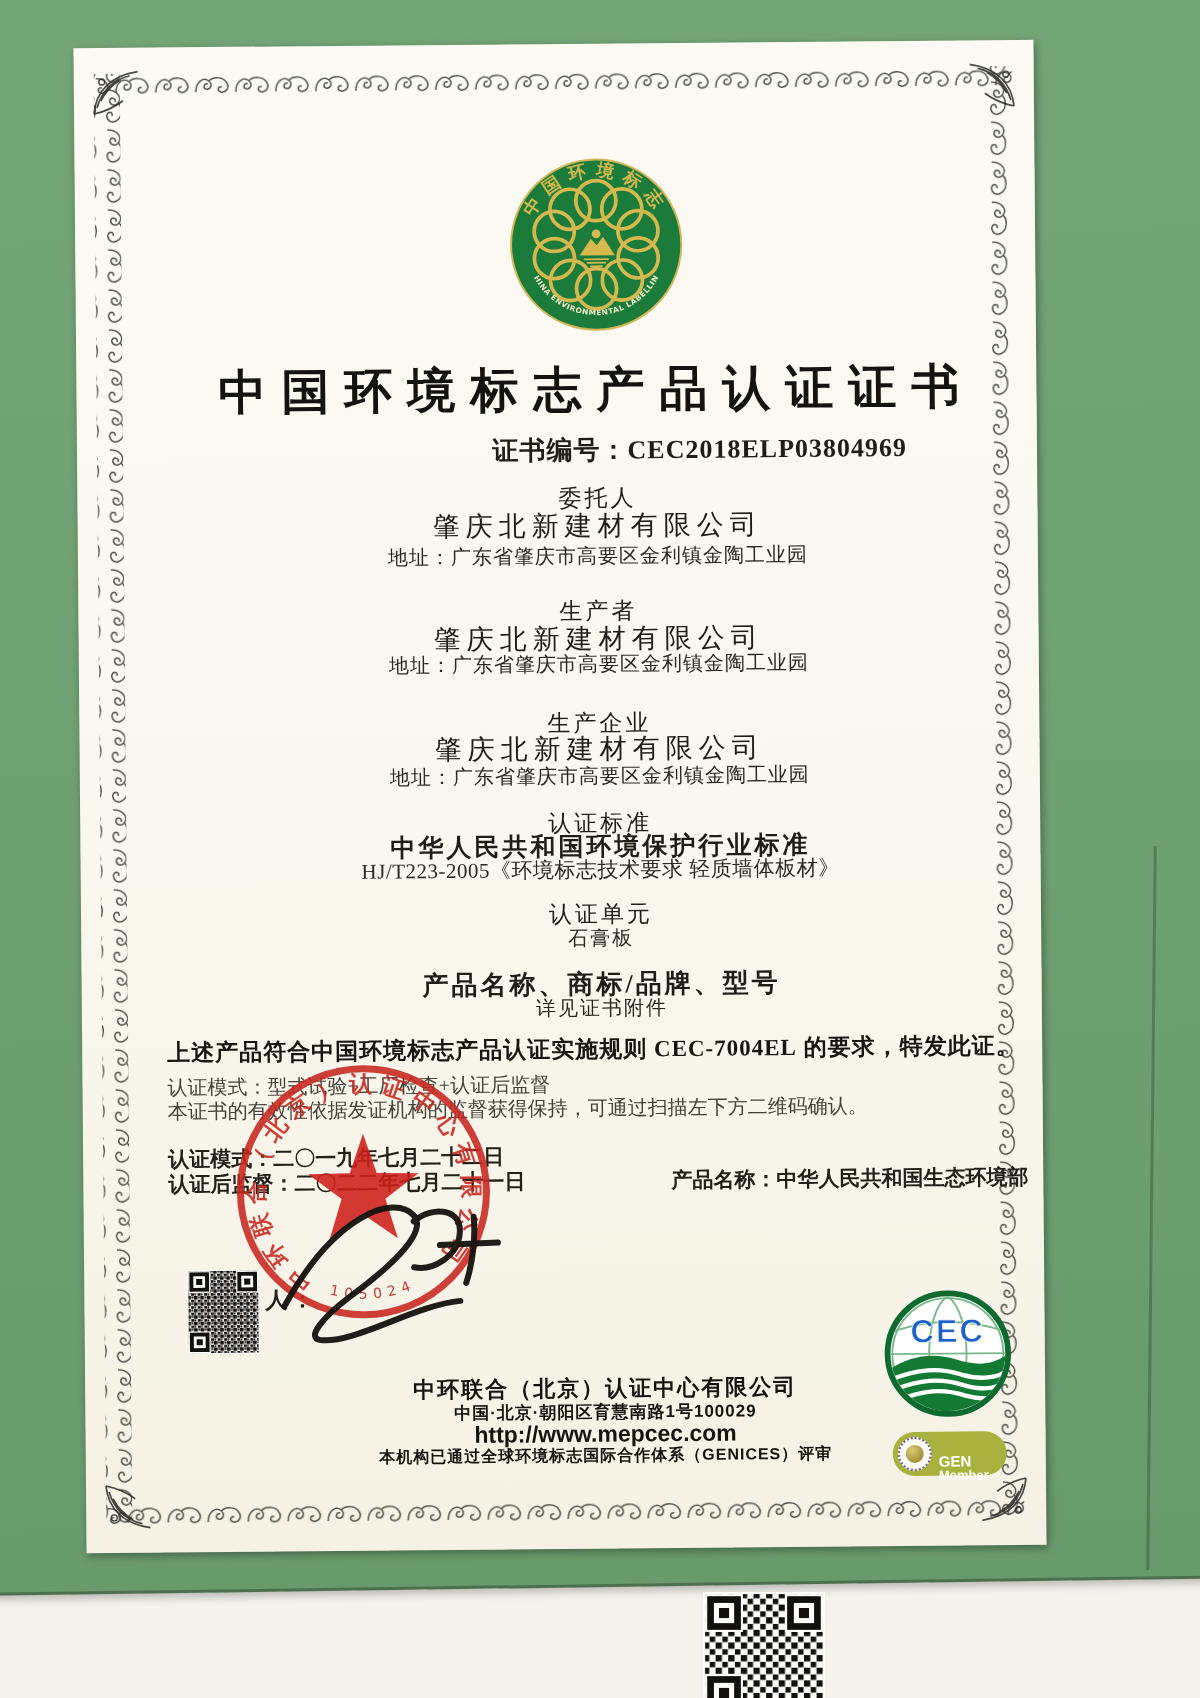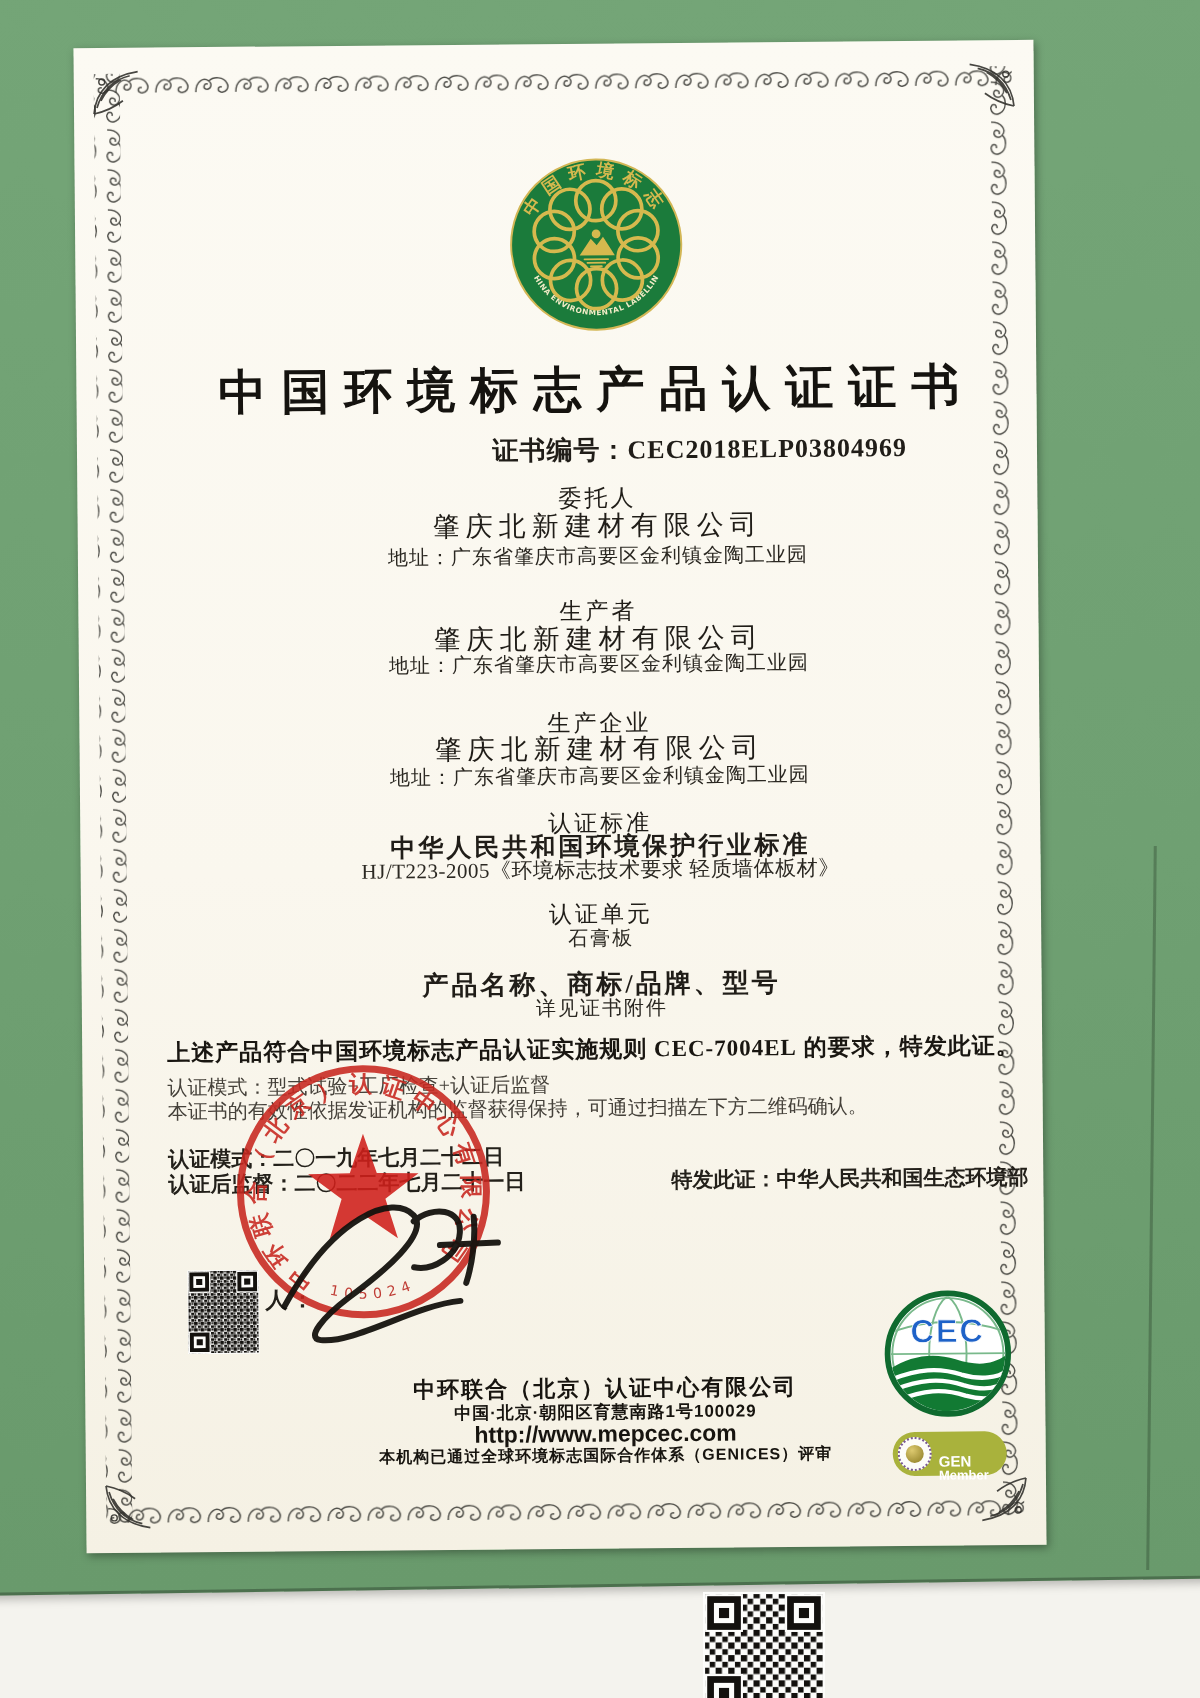--- a/index.html
+++ b/index.html
@@ -162,21 +162,21 @@
     <div class="cn prodlabel" style="top:923px">产品名称、商标/品牌、型号</div>
     <div class="cn small" style="top:951px">详见证书附件</div>
 
     <div class="ln statement"><span>上述产品符合中国环境标志产品认证实施规则 </span><span style="font-weight:bold">CEC-7004EL</span><span> 的要求，特发此证。</span></div>
 
     <div class="ln mode">认证模式：型式试验+工厂检查+认证后监督</div>
     <div class="ln validity">本证书的有效性依据发证机构的监督获得保持，可通过扫描左下方二维码确认。</div>
 
     <div class="ln issue"><span>认证模式：</span><span>二〇一九年七月二十二日</span></div>
     <div class="ln expiry"><span>认证后监督：</span><span>二〇二二年七月二十一日</span></div>
-    <div class="ln authority"><span>特发此证：</span><span>中华人民共和国生态环境部</span></div>
+    <div class="ln authority"><span>产品名称：</span><span>中华人民共和国生态环境部</span></div>
 
     <div class="ln signer">签 发 人：</div>
 
     <svg class="seal" viewBox="0 0 280 280">
       <circle cx="140" cy="140" r="123" fill="none" stroke="#c8271f" stroke-width="7"></circle>
       <path id="sealArc" d="M90 226.6 A100 100 0 1 1 190 226.6" fill="none"></path>
       <text font-size="23" font-weight="bold" fill="#c8271f" letter-spacing="8" font-family="DejaVu Sans, sans-serif">
         <textPath href="#sealArc" startOffset="0">中环联合（北京）认证中心有限公司</textPath>
       </text>
       <polygon fill="#d01f1a" points="140,82 153.5,121.4 195.2,122.1 161.9,147.1 174.1,186.9 140,163 105.9,186.9 118.1,147.1 84.8,122.1 126.5,121.4"></polygon>

